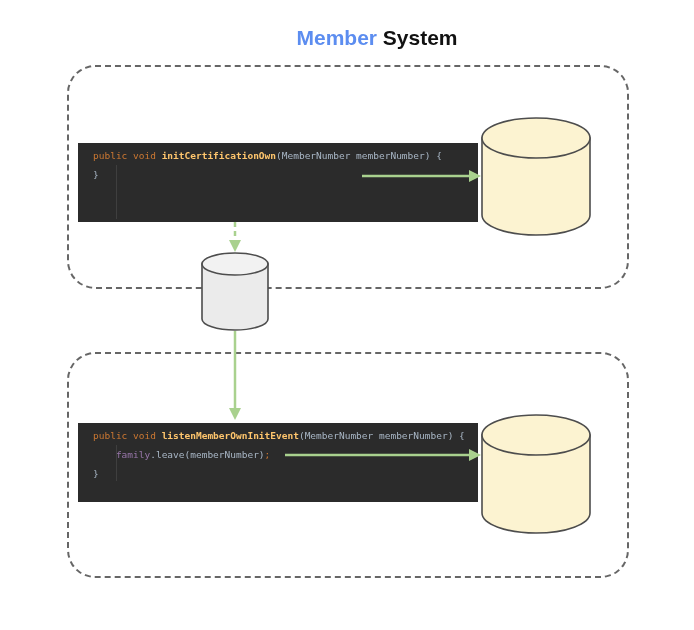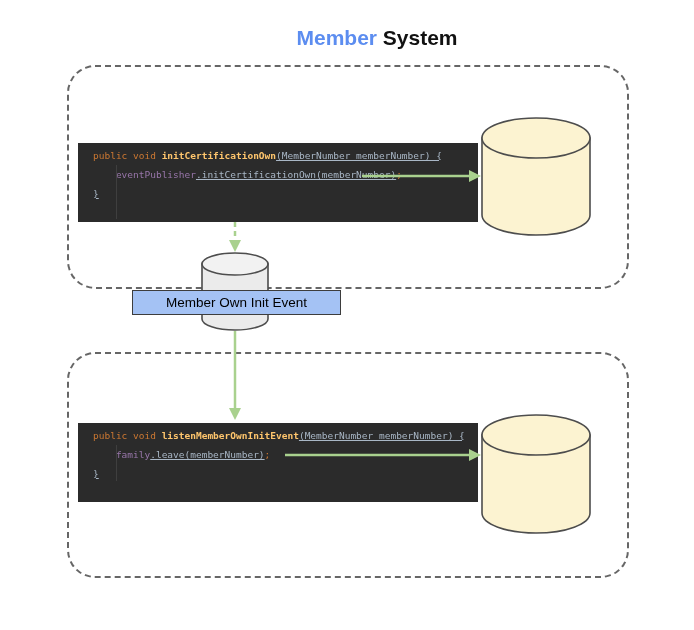--- a/index.html
+++ b/index.html
@@ -38,21 +38,21 @@
   .code-family { top: 423px; height: 79px; }
   .code-line {
     white-space: pre;
     font-family: "DejaVu Sans Mono", monospace;
     font-size: 9.5px; line-height: 19px;
     color: #A9B7C6;
     padding-left: 15px;
   }
   .tok-kw     { color: #CC7832; margin-top: 12px; }
   .tok-method { color: #FFC66D; font-weight: bold; }
-  .tok-plain  { color: #A9B7C6; text-decoration: underline; }
+  .tok-plain  { color: #A9B7C6; }
   .tok-field  { color: #9876AA; }
   .tok-semi   { color: #CC7832; }
   .indent-guide {
     position: absolute;
     left: 38px; width: 0;
     border-left: 1px solid #3f3f3f;
   }
   .ig-member { top: 22px; height: 54px; }
   .ig-family { top: 22px; height: 36px; }
   .overlay {
@@ -78,21 +78,20 @@
 
   <div class="sys-title title-member"><span class="hl-member">Member</span><span> System</span></div>
 
   <div class="sys-box box-member"></div>
 
   <div class="sys-box box-family"></div>
 
   <div class="code-block code-member">
     <div class="indent-guide ig-member"></div>
     <div class="code-line"><span class="tok-kw">public void </span><span class="tok-method">initCertificationOwn</span><span class="tok-plain">(MemberNumber memberNumber) {</span></div>
-    <div class="code-line"><span class="tok-field">    eventPublisher</span><span class="tok-plain">.initCertificationOwn(memberNumber)</span><span class="tok-semi">;</span></div>
     <div class="code-line"><span class="tok-plain">}</span></div>
   </div>
 
   <div class="code-block code-family">
     <div class="indent-guide ig-family"></div>
     <div class="code-line"><span class="tok-kw">public void </span><span class="tok-method">listenMemberOwnInitEvent</span><span class="tok-plain">(MemberNumber memberNumber) {</span></div>
     <div class="code-line"><span class="tok-field">    family</span><span class="tok-plain">.leave(memberNumber)</span><span class="tok-semi">;</span></div>
     <div class="code-line"><span class="tok-plain">}</span></div>
   </div>
 
@@ -127,18 +126,15 @@
       <line x1="285" y1="455" x2="469" y2="455" stroke="#A9D18E" stroke-width="2.5"></line>
       <polygon points="469,449 481,455 469,461" fill="#A9D18E"></polygon>
     </g>
 
     <g>
       <path d="M482,435 L482,513 A54,20 0 0 0 590,513 L590,435 Z" fill="#FCF3D1" stroke="#4D4D4D" stroke-width="1.6"></path>
       <ellipse cx="536" cy="435" rx="54" ry="20" fill="#FCF3D1" stroke="#4D4D4D" stroke-width="1.6"></ellipse>
     </g>
   </svg>
 
-  <div class="event-label">
-      <span>Member Own Init Event</span>
-    </div>
 
 
 </div>
 
 </body></html>

